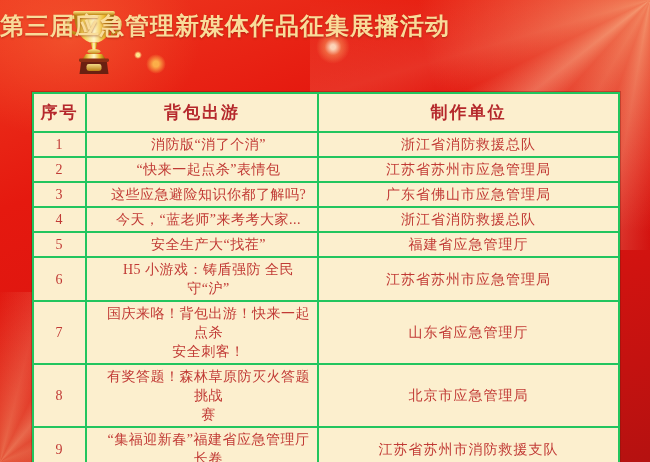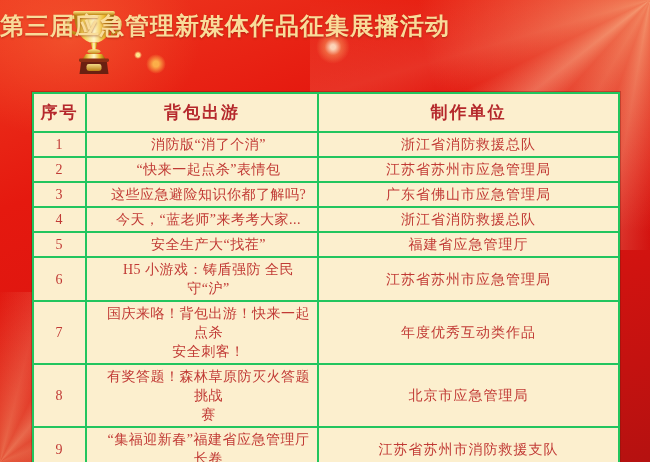--- a/index.html
+++ b/index.html
@@ -150,21 +150,21 @@
       </tr>
       <tr>
         <td class="c-no">6</td>
         <td class="c-title">H5 小游戏：铸盾强防 全民守“沪”</td>
         <td class="c-unit">江苏省苏州市应急管理局</td>
       </tr>
       <tr class="tall">
         <td class="c-no">7</td>
         <td class="c-title">国庆来咯！背包出游！快来一起点杀
 安全刺客！</td>
-        <td class="c-unit">年度优秀互动类作品</td>
+        <td class="c-unit">山东省应急管理厅</td>
       </tr>
       <tr class="tall">
         <td class="c-no">8</td>
         <td class="c-title">有奖答题！森林草原防灭火答题挑战
 赛</td>
         <td class="c-unit">北京市应急管理局</td>
       </tr>
       <tr class="tall">
         <td class="c-no">9</td>
         <td class="c-title">“集福迎新春”福建省应急管理厅

